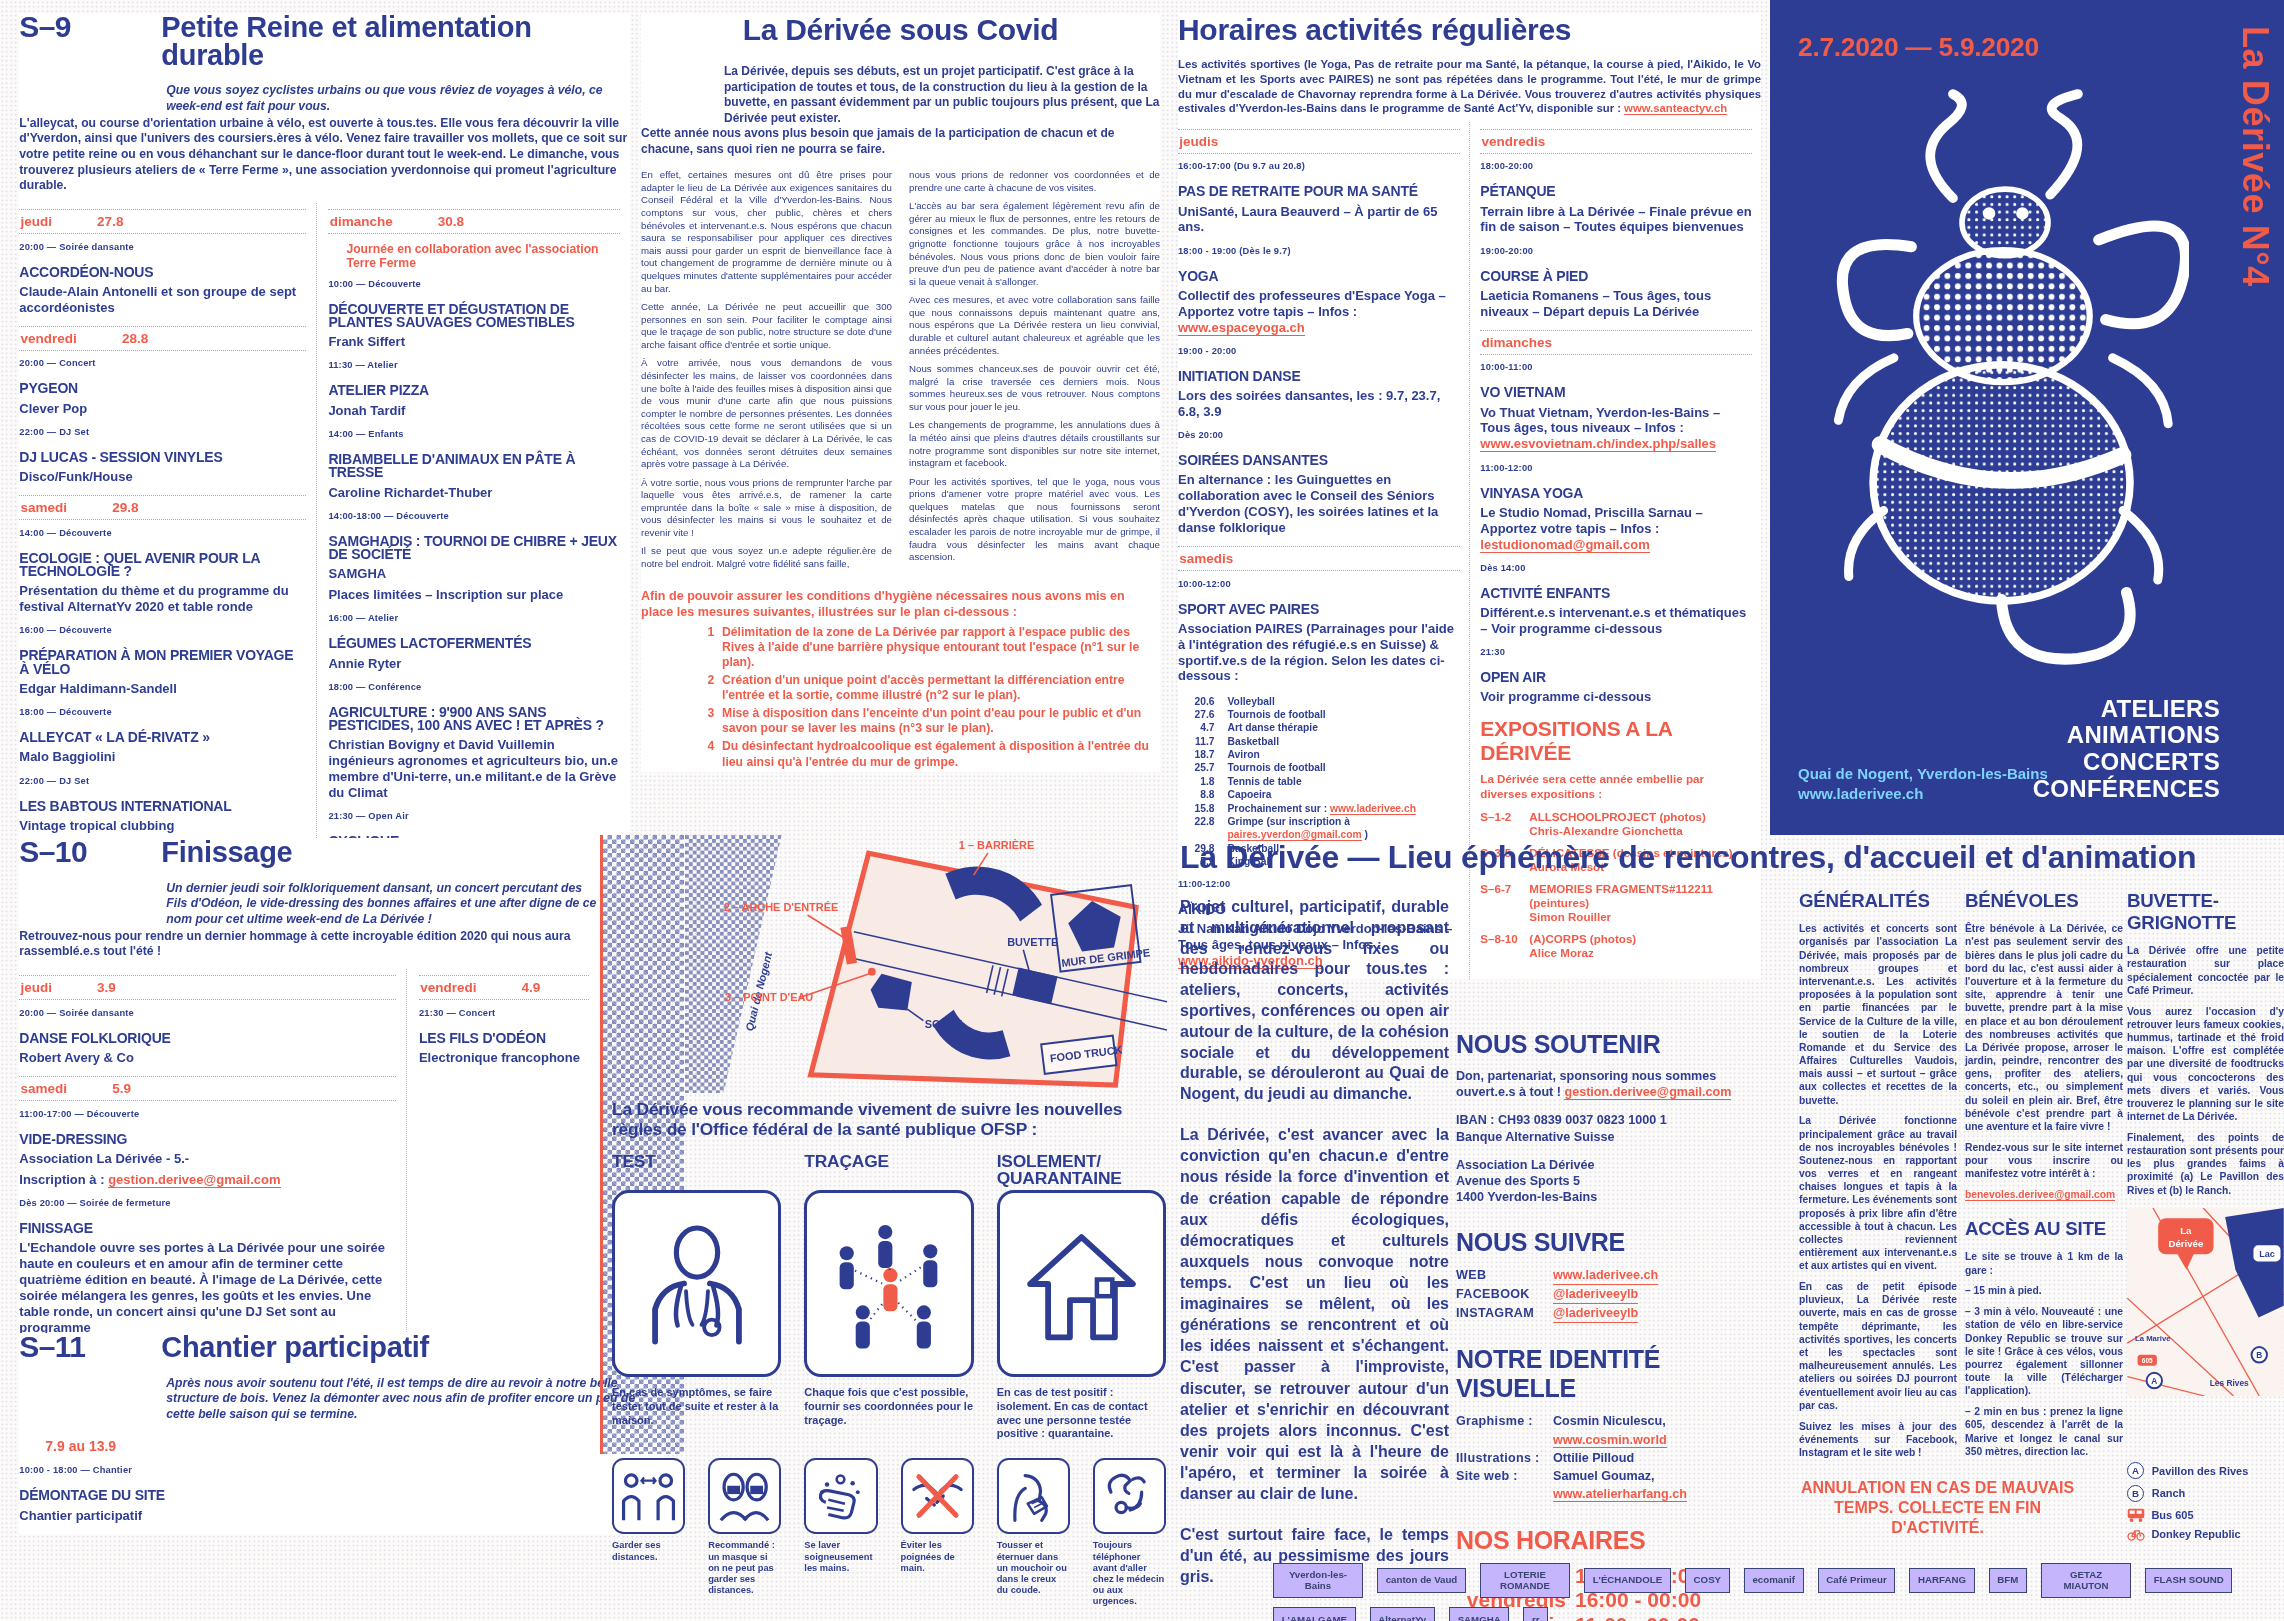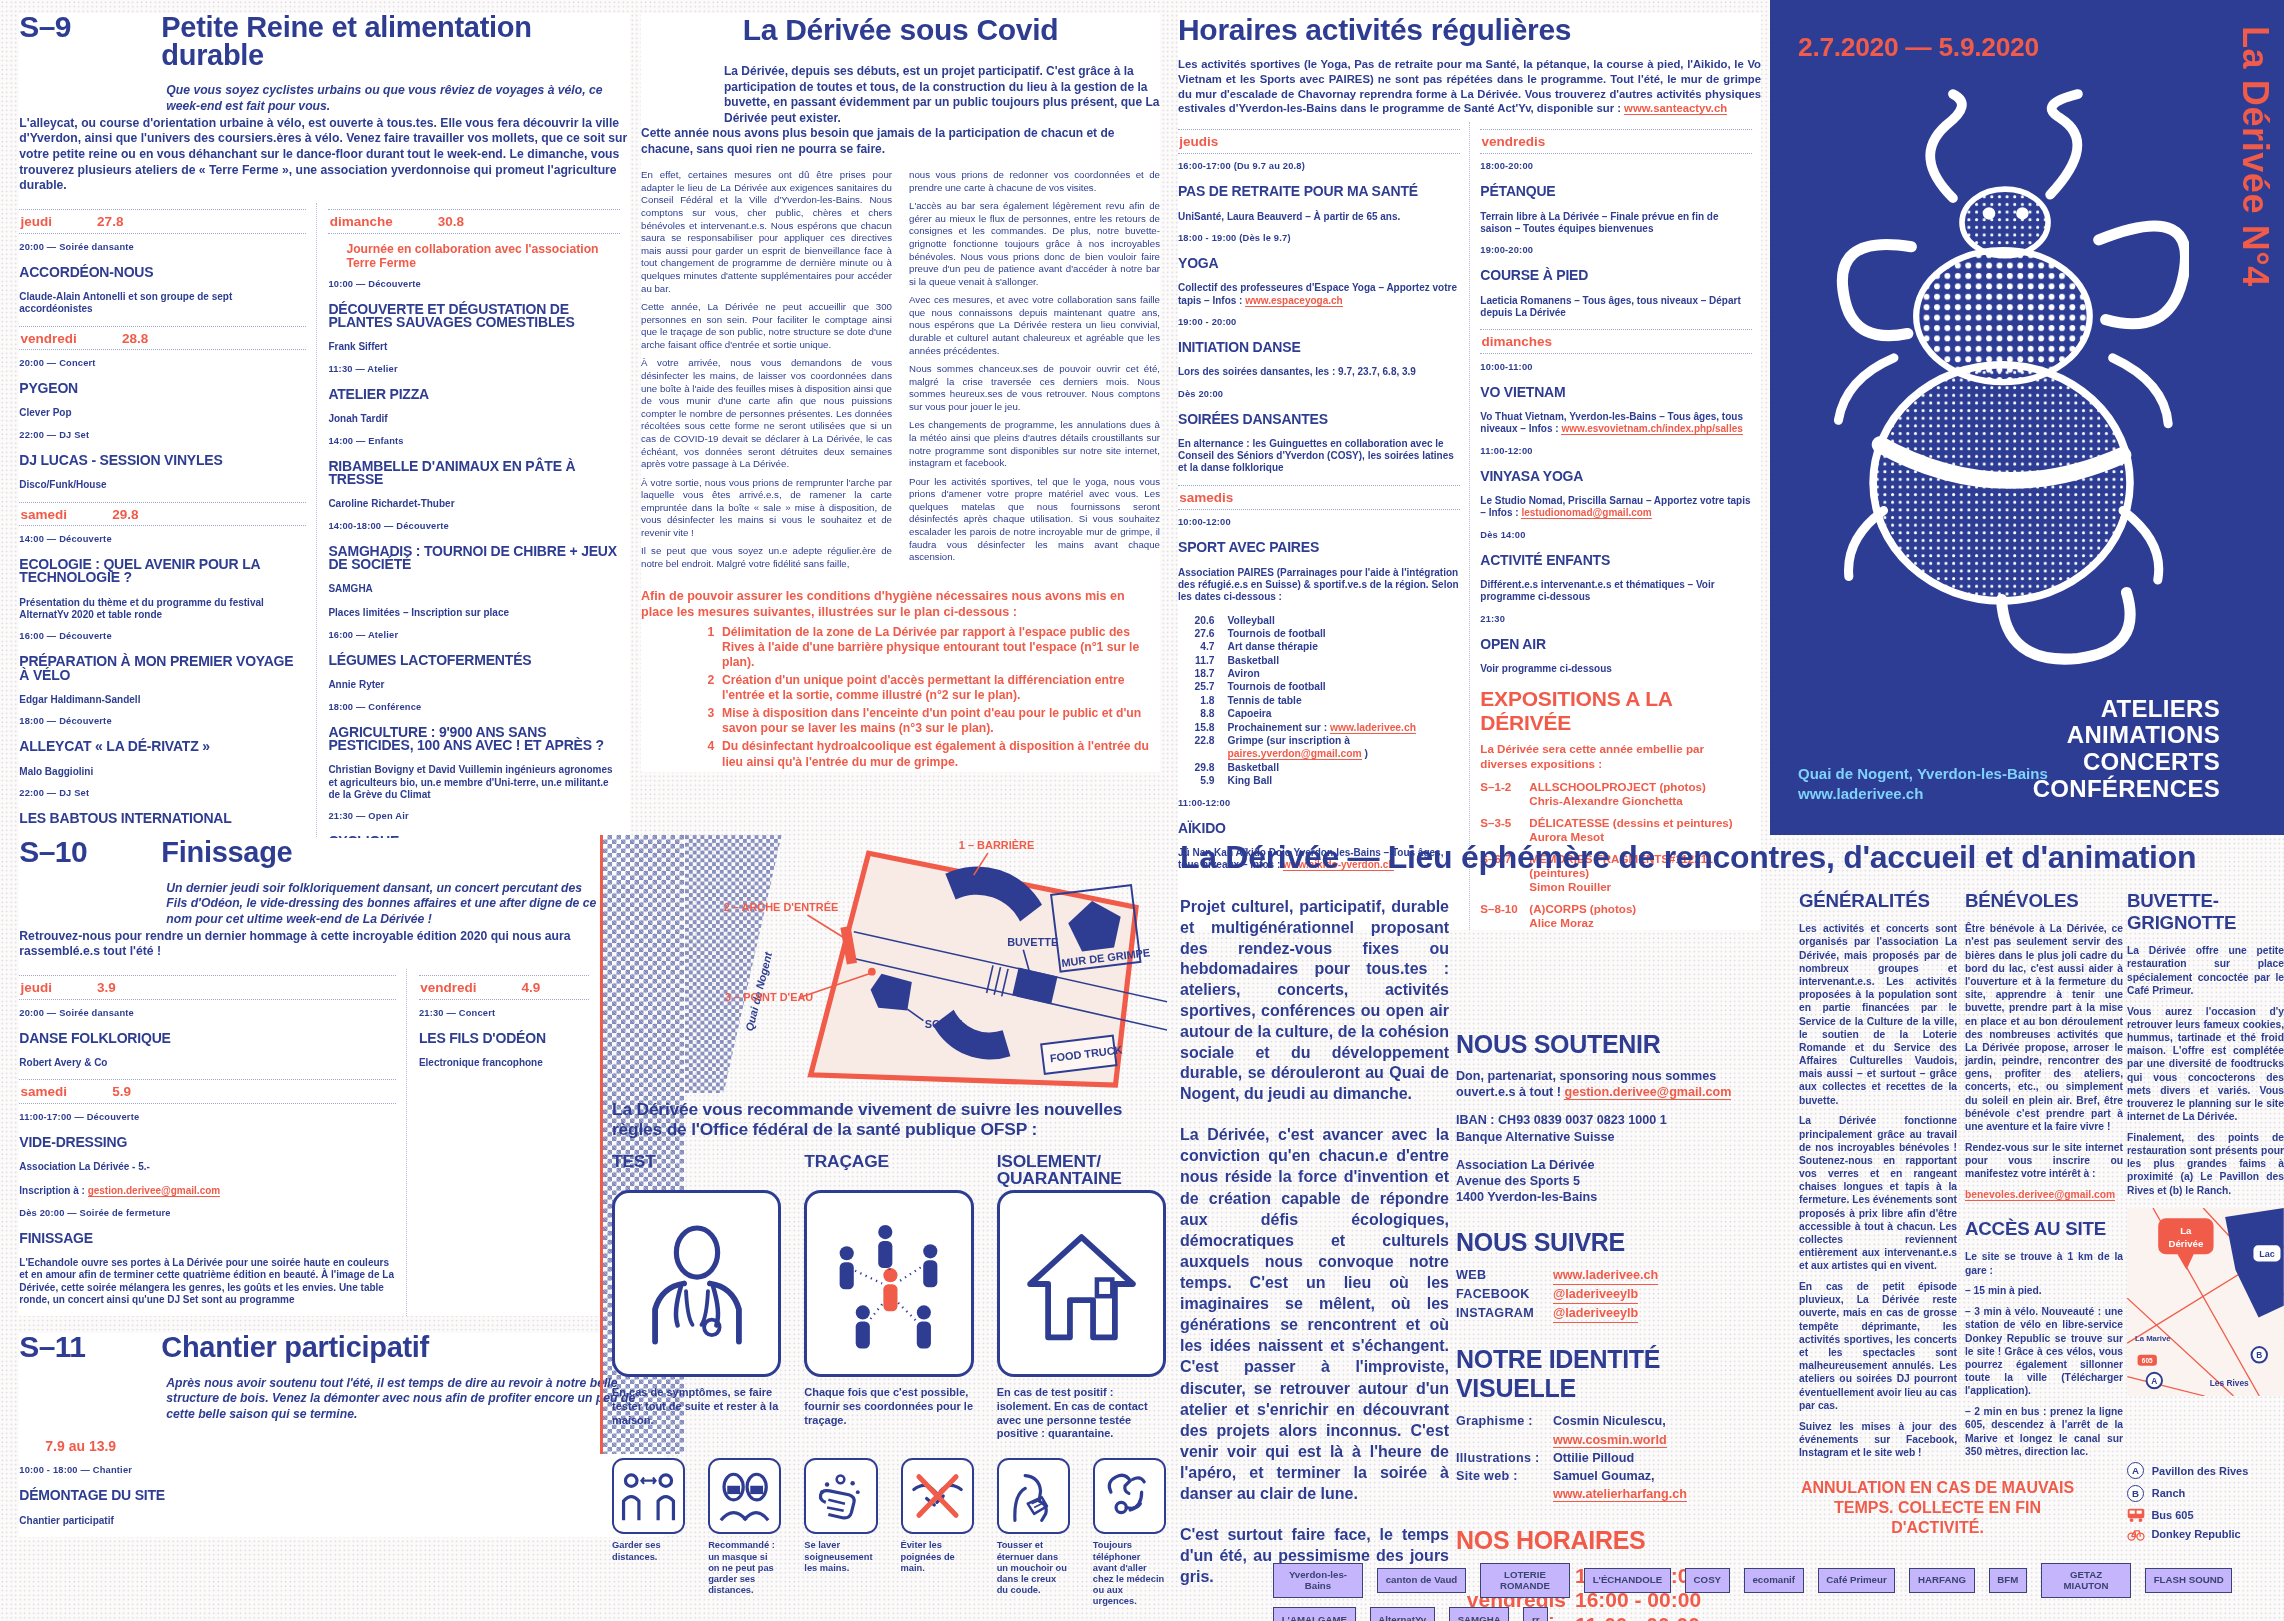--- a/index.html
+++ b/index.html
@@ -31,21 +31,21 @@
     border-bottom:1.9px dotted rgba(46,61,145,.45);
     padding:3.9px 1.3px; margin:6.4px 0 7.7px 0;
     color:#f15b49; font-weight:bold; font-size:13.5px;
     display:flex;
   }
   .day-row .date{ margin-left:45px; }
   .ev-note{ color:#f15b49; font-weight:bold; font-size:12.2px; line-height:1.15; margin:5.2px 0 9px 18px; }
   .ev{ margin:0 0 10.3px 0; }
   .ev-time{ font-size:9.3px; font-weight:bold; letter-spacing:0.2px; }
   .ev-title{ font-size:14px; font-weight:bold; line-height:.95; letter-spacing:-0.2px; margin-top:14px; }
-  .ev-sub{ font-size:10px; line-height:1.22; font-weight:bold; margin-top:12px; }
+  .ev-sub{ font-size:13px; line-height:1.22; font-weight:bold; margin-top:5px; }
   .rlink{ color:#f15b49; border-bottom:1.3px solid #f15b49; font-weight:bold; }
 
   
   #s9{ left:19.3px; top:13px; width:611px; }
   #s9 .evcol{ width:297px; padding-right:10.3px; }
   #s9 .evcol + .evcol{ padding-left:11.6px; width:315px; }
 
   
   #covid{ left:641px; top:13px; width:519px; }
   #covid h2{ text-align:center; font-size:30px; font-weight:bold; letter-spacing:-0.3px; }
@@ -111,21 +111,21 @@
 
   
   #ofsp{ left:612px; top:1099px; width:554px; }
   #ofsp .reco{ font-size:17.4px; font-weight:bold; line-height:1.15; letter-spacing:-0.2px; }
   .big-cards{ display:flex; gap:23px; margin-top:14px; }
   .big-card{ width:171px; }
   .big-card h4{ font-size:17.4px; font-weight:bold; line-height:.95; height:37px; letter-spacing:-0.2px;}
   .bc-frame{ height:187px; border:3.2px solid #2e3d91; border-radius:17px; background:#fff;
              display:flex; align-items:center; justify-content:center; }
   .bc-cap{ font-size:11px; font-weight:bold; line-height:1.25; margin-top:9px; }
-  .small-cards{ display:flex; gap:23px; margin-top:17px;justify-content:center; }
+  .small-cards{ display:flex; gap:23px; margin-top:17px; }
   .small-card{ width:81px; }
   .sc-frame{ height:76px; border:2.6px solid #2e3d91; border-radius:11.6px; background:#fff;
              display:flex; align-items:center; justify-content:center;}
   .sc-cap{ font-size:9.3px; font-weight:bold; line-height:1.2; margin-top:6.4px; }
 
   
   #about-head{ position:absolute; left:1180px; top:839px; width:1102px;
                font-size:32px; font-weight:bold; letter-spacing:-0.3px;}
   #colA{ position:absolute; left:1180px; top:897px; width:269px; }
   #colA .pA{ font-size:16px; line-height:1.3; font-weight:bold; text-align:justify; hyphens:auto;}

